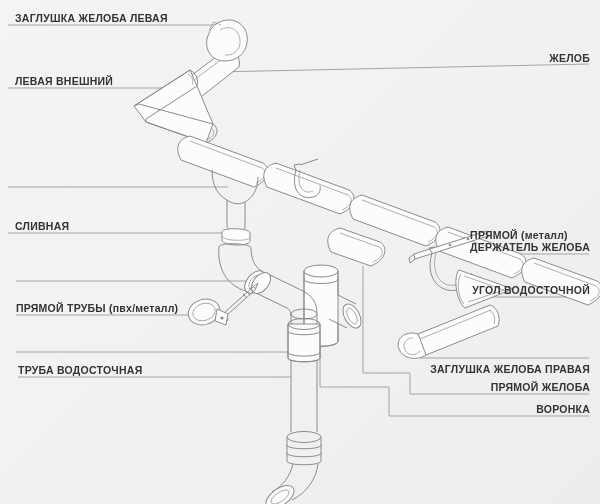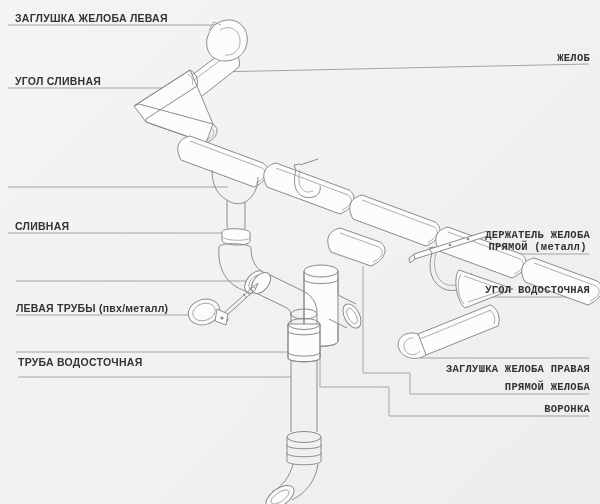--- a/index.html
+++ b/index.html
@@ -17,21 +17,21 @@
     font-size:10.5px;
     font-weight:700;
     letter-spacing:.25px;
     color:#333;
     line-height:12px;
     white-space:nowrap;
     user-select:none;
     text-align:center;
   }
   .lbl.left{left:15px;}
-  .lbl.right{right:10px;text-align:center;font-family:Liberation Mono, monospace;}
+  .lbl.right{right:10px;text-align:left;}
   .part{fill:#fcfcfb;stroke:#8b8b8b;stroke-width:1;}
   .stroke{fill:none;stroke:#8b8b8b;stroke-width:1;}
   .thin{fill:none;stroke:#9a9a9a;stroke-width:.8;}
   .leader{fill:none;stroke:#a4a4a4;stroke-width:1;}
   .hole{fill:#8b8b8b;stroke:none;}
 </style>
 </head>
 <body>
 
 <div class="canvas">
@@ -163,28 +163,28 @@
     </g>
     <g>
       <ellipse class="part" cx="204" cy="312" rx="16" ry="12.5" transform="rotate(-18 204 312)"></ellipse>
       <ellipse class="thin" cx="204" cy="312" rx="11.5" ry="8.5" transform="rotate(-18 204 312)"></ellipse>
       <path class="part" d="M217,309 L228,314 L226,325 L215,321 Z"></path>
       <circle class="hole" cx="222" cy="318" r="1.6"></circle>
     </g>
   </svg>
 
   <div class="lbl left" style="top:12px">ЗАГЛУШКА ЖЕЛОБА ЛЕВАЯ</div>
-  <div class="lbl left" style="top:75px">УГОЛ СЛИВНАЯ</div>
+  <div class="lbl left" style="top:75px">ЛЕВАЯ ВНЕШНИЙ</div>
   <div class="lbl left" style="top:220px">СЛИВНАЯ</div>
-  <div class="lbl left" style="top:302px;left:16px">ЛЕВАЯ ТРУБЫ (пвх/металл)</div>
-  <div class="lbl left" style="top:356px;left:18px">ТРУБА ВОДОСТОЧНАЯ</div>
+  <div class="lbl left" style="top:302px;left:16px">ПРЯМОЙ ТРУБЫ (пвх/металл)</div>
+  <div class="lbl left" style="top:364px;left:18px">ТРУБА ВОДОСТОЧНАЯ</div>
 
   <div class="lbl right" style="top:52px">ЖЕЛОБ</div>
   <div class="lbl right" style="top:229px">
+    <div>ПРЯМОЙ (металл)</div>
     <div>ДЕРЖАТЕЛЬ ЖЕЛОБА</div>
-    <div>ПРЯМОЙ (металл)</div>
   </div>
-  <div class="lbl right" style="top:284px">УГОЛ ВОДОСТОЧНАЯ</div>
+  <div class="lbl right" style="top:284px">УГОЛ ВОДОСТОЧНОЙ</div>
   <div class="lbl right" style="top:363px">ЗАГЛУШКА ЖЕЛОБА ПРАВАЯ</div>
   <div class="lbl right" style="top:381px">ПРЯМОЙ ЖЕЛОБА</div>
   <div class="lbl right" style="top:403px">ВОРОНКА</div>
 
 </div>
 
 </body></html>

